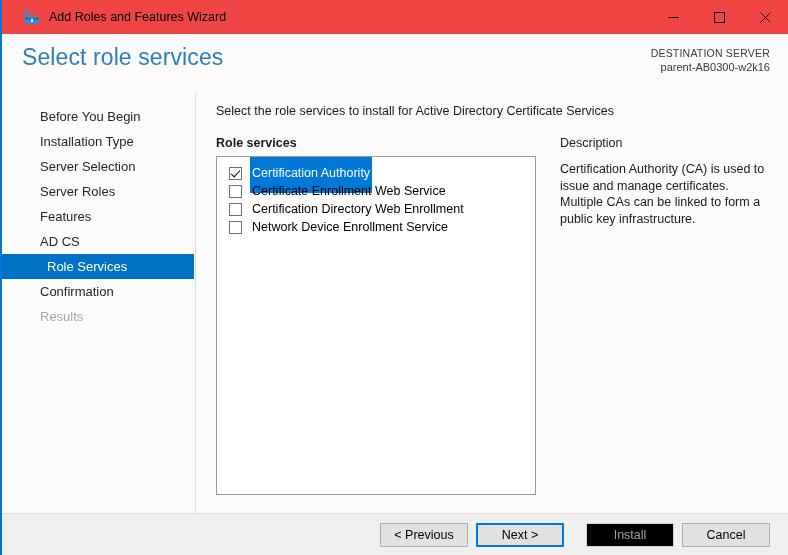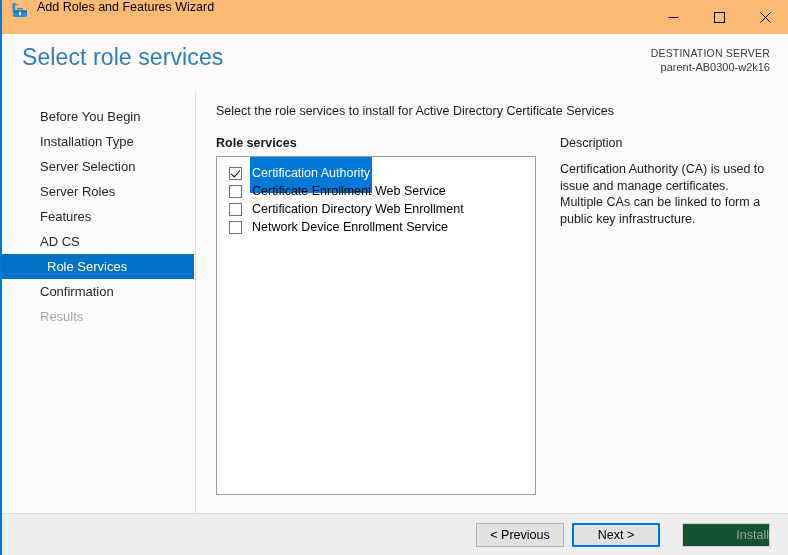--- a/index.html
+++ b/index.html
@@ -22,22 +22,23 @@
     background: #ffffff;
     display: flex;
     flex-direction: column;
   }
 
   
   .titlebar {
     height: 34px;
     flex: 0 0 34px;
     display: flex;
-    background: #fdba74;
-    padding-left: 8px;
+    align-items: center;
+    background: #ef4444;
+    padding-left: 20px;
     box-sizing: border-box;
   }
   .title-icon {
     width: 20px;
     height: 20px;
     flex: 0 0 20px;
     display: flex;
     align-items: center;
     justify-content: center;
     margin-right: 7px;
@@ -262,23 +263,22 @@
     padding: 0;
     line-height: 22px;
     text-align: center;
   }
   .btn.focused {
     border: 2px solid #0078d7;
     line-height: 20px;
   }
   .btn.disabled {
     color: #a0a0a0;
-    background: #14532d;
+    background: #000000;
     border: 1px solid #d2d2d2;
-    text-align: right;
   }
   .btn.gap-left { margin-left: 22px; }
 </style>
 </head>
 <body>
 
 <div class="window">
 
   <div class="titlebar">
     <span class="title-icon">
@@ -375,15 +375,16 @@
         </div>
 
       </div>
     </div>
   </div>
 
   <div class="footer">
     <button class="btn">&lt; Previous</button>
     <button class="btn focused">Next &gt;</button>
     <button class="btn disabled gap-left">Install</button>
+    <button class="btn">Cancel</button>
   </div>
 
 </div>
 
 </body></html>

